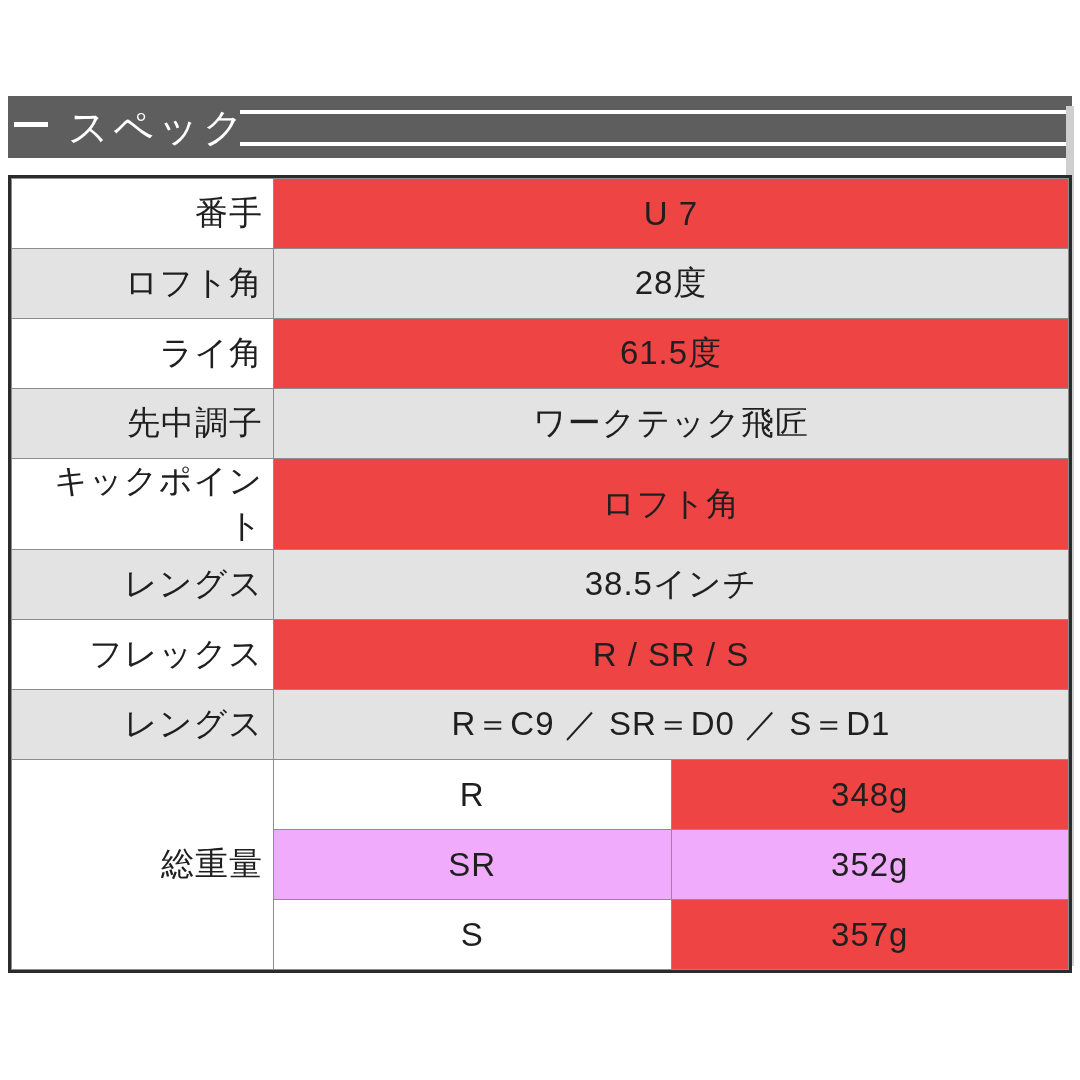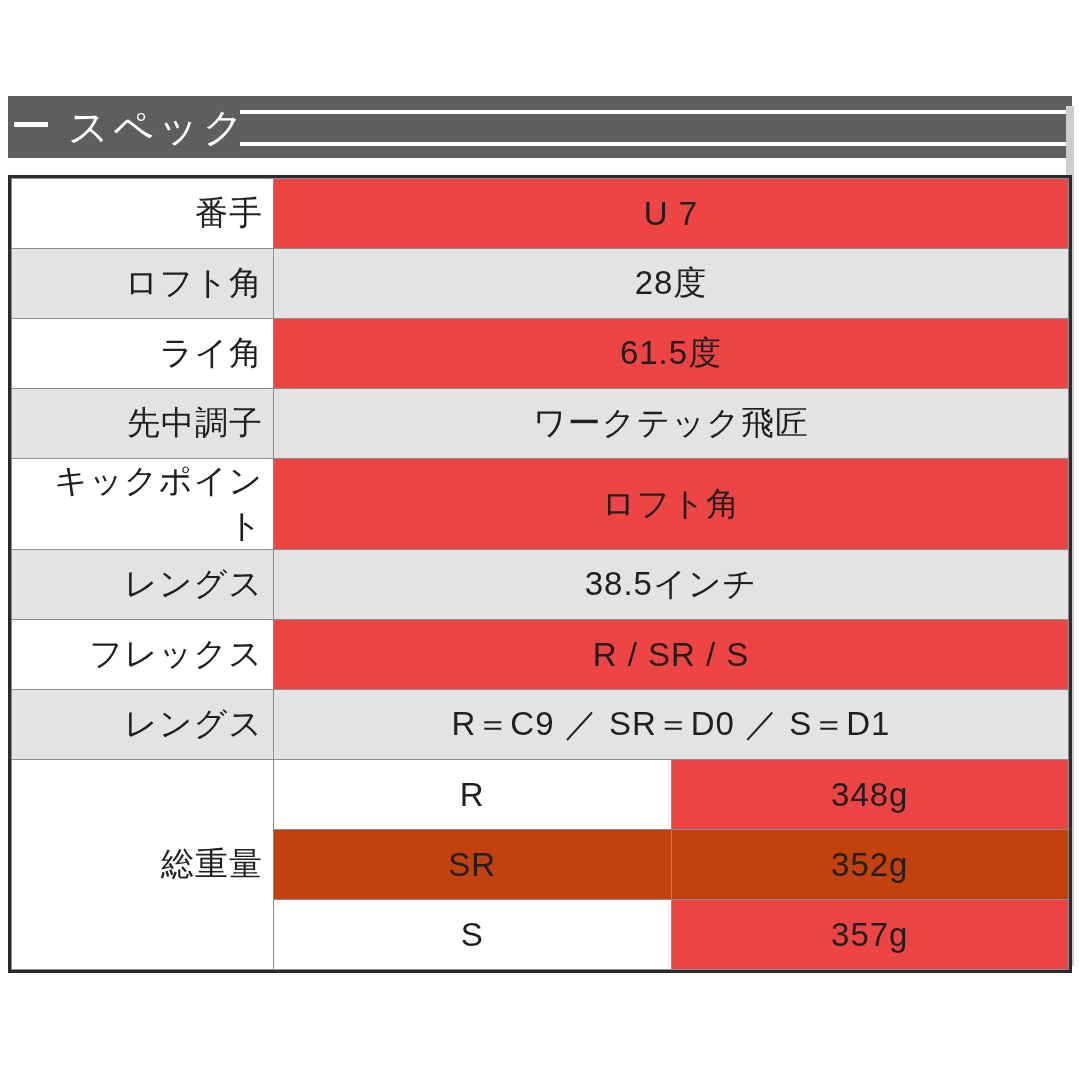--- a/index.html
+++ b/index.html
@@ -94,21 +94,21 @@
     vertical-align: middle;
     background: #ffffff;
     padding: 0;
   }
   td.sub-label {
     width: 80px;
     text-align: center;
     padding: 0;
   }
   .weight-row-alt td.sub-label,
-  .weight-row-alt td.value { background: #c2410c; }
+  .weight-row-alt td.value { background: #f0abfc; }
 
   
   .bottom-shadow {
     position: absolute;
     left: 14px;
     top: 962px;
     width: 1056px;
     height: 10px;
     background: #b9b9b9;
   }

